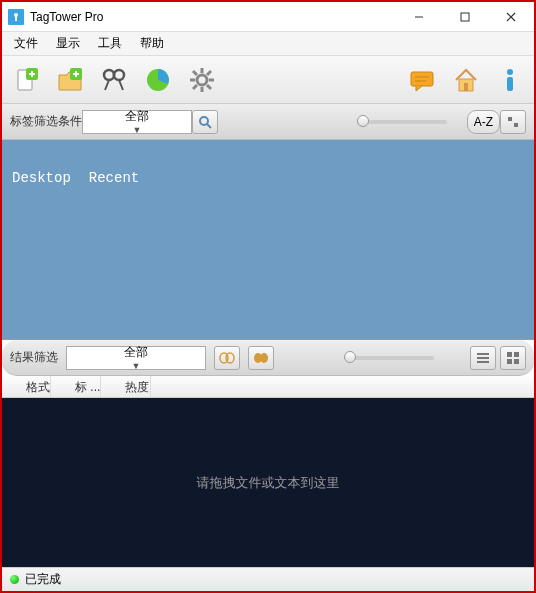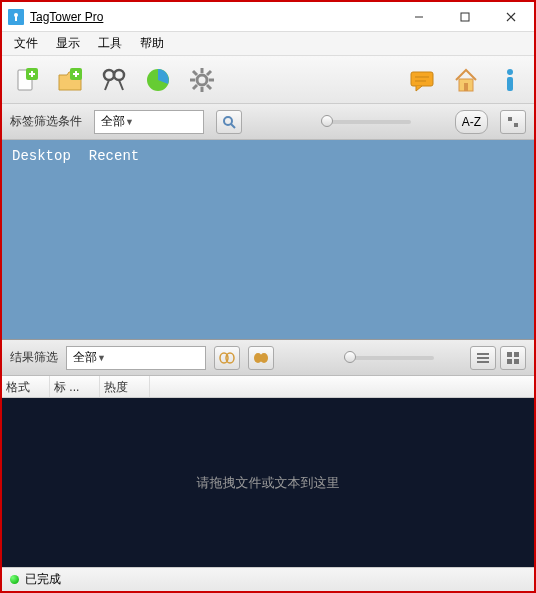--- a/index.html
+++ b/index.html
@@ -1,55 +1,55 @@
 <!DOCTYPE html>
 <html><head>
 <meta charset="utf-8">
 <style>
 * { margin: 0; padding: 0; box-sizing: border-box; font-family: "Microsoft YaHei", "SimSun", sans-serif; font-size: 12px; }
 body { width: 536px; height: 593px; border: 2px solid #c00; background: #fff; display: flex; flex-direction: column; overflow: hidden; }
 
 
 .titlebar { height: 30px; background: #fff; display: flex; align-items: center; padding-left: 6px; border-bottom: 1px solid #ddd; }
 .app-icon { width: 16px; height: 16px; background: #3aa3e3; display: flex; align-items: center; justify-content: center; color: #fff; font-size: 10px; border-radius: 1px; }
-.title-text { margin-left: 6px; color: #000; text-decoration: underline; }
+.title-text { margin-left: 6px; color: #000; }
 .titlebar-spacer { flex: 1; }
 .win-btn { width: 46px; height: 28px; display: flex; align-items: center; justify-content: center; color: #333; }
 
 
 .menubar { height: 24px; background: #f5f5f5; display: flex; align-items: flex-start; padding: 0 4px; gap: 2px; border-bottom: 1px solid #ddd; }
 .menu-item { padding: 3px 8px; }
 
 
 .toolbar { height: 48px; background: linear-gradient(#f8f8f8,#e8e8e8); display: flex; align-items: center; padding: 0 8px; gap: 12px; border-bottom: 1px solid #ccc; }
 .tool-sep { flex: 1; }
 .tool-btn { width: 32px; height: 32px; display: flex; align-items: center; justify-content: center; }
 
 
-.filterbar { height: 36px; background: linear-gradient(#eee,#d5d5d5); display: flex; align-items: center; padding: 0 8px; gap: 12px; border-bottom: 1px solid #bbb; }
+.filterbar { height: 36px; background: linear-gradient(#eee,#d5d5d5); display: flex; align-items: center; padding: 0 8px; gap: 0; border-bottom: 1px solid #bbb; }
 .filter-label { color: #333; }
-.combo { height: 24px; min-width: 110px; background: #fff; border: 1px solid #aaa; display: flex; align-items: center; padding: 0 6px; justify-content: flex-start; }
+.combo { height: 24px; min-width: 110px; background: #fff; border: 1px solid #aaa; display: flex; align-items: center; padding: 0 6px; justify-content: center; flex-direction: column; }
 .combo .caret { font-size: 9px; color: #555; }
 .btn-sm { width: 26px; height: 24px; background: linear-gradient(#fafafa,#e0e0e0); border: 1px solid #aaa; border-radius: 3px; display: flex; align-items: center; justify-content: center; }
 .slider-wrap { display: flex; align-items: center; gap: 4px; }
 .slider-track { width: 90px; height: 4px; background: #ccc; border-radius: 2px; position: relative; }
 .slider-thumb { width: 12px; height: 12px; border-radius: 50%; background: linear-gradient(#fff,#ddd); border: 1px solid #999; position: absolute; top: -5px; left: 0; }
 .az-btn { padding: 0 6px; height: 24px; background: linear-gradient(#fafafa,#e0e0e0); border: 1px solid #aaa; border-radius: 9px; display: flex; align-items: center; }
 
 
-.tags-area { flex: 0 0 200px; background: #6f9cc3; padding: 8px 10px; display: flex; gap: 18px; align-items: flex-start; border-bottom: 1px solid #999; }
+.tags-area { flex: 0 0 200px; background: #6f9cc3; padding: 30px 10px; display: flex; gap: 18px; align-items: flex-start; border-bottom: 1px solid #999; }
 .tag { color: #fff; font-family: "Courier New", monospace; font-size: 14px; }
 
 
-.resultbar { height: 36px; background: linear-gradient(#eee,#d5d5d5); display: flex; align-items: center; padding: 0 8px; gap: 8px; border-bottom: 1px solid #bbb; }
+.resultbar { height: 36px; background: linear-gradient(#eee,#d5d5d5); display: flex; align-items: center; padding: 0 8px; gap: 8px; border-bottom: 1px solid #bbb; border-radius: 15px; }
 .view-btns { display: flex; gap: 4px; }
 
 
 .table-header { height: 22px; background: linear-gradient(#fdfdfd,#ececec); display: flex; border-bottom: 1px solid #ccc; }
-.th { padding: 3px 4px; border-right: 1px solid #ddd; color: #333; white-space: nowrap; overflow: hidden; }
+.th { padding: 3px 24px; border-right: 1px solid #ddd; color: #333; white-space: nowrap; overflow: hidden; }
 .th0{width:48px}.th1{width:90px}.th2{flex:1}.th3{width:80px}.th4{width:50px}.th5{width:50px}
 
 
 .table-body { flex: 1; background: #0f172a; display: flex; align-items: center; justify-content: center; }
 .placeholder { color: #9a9a9a; font-size: 13px; }
 
 
 .statusbar { height: 24px; background: linear-gradient(#f5f5f5,#e8e8e8); border-top: 1px solid #ccc; display: flex; align-items: center; padding: 0 8px; gap: 6px; }
 .led { width: 9px; height: 9px; border-radius: 50%; background: radial-gradient(circle at 30% 30%, #7f7, #0a0); }
 

